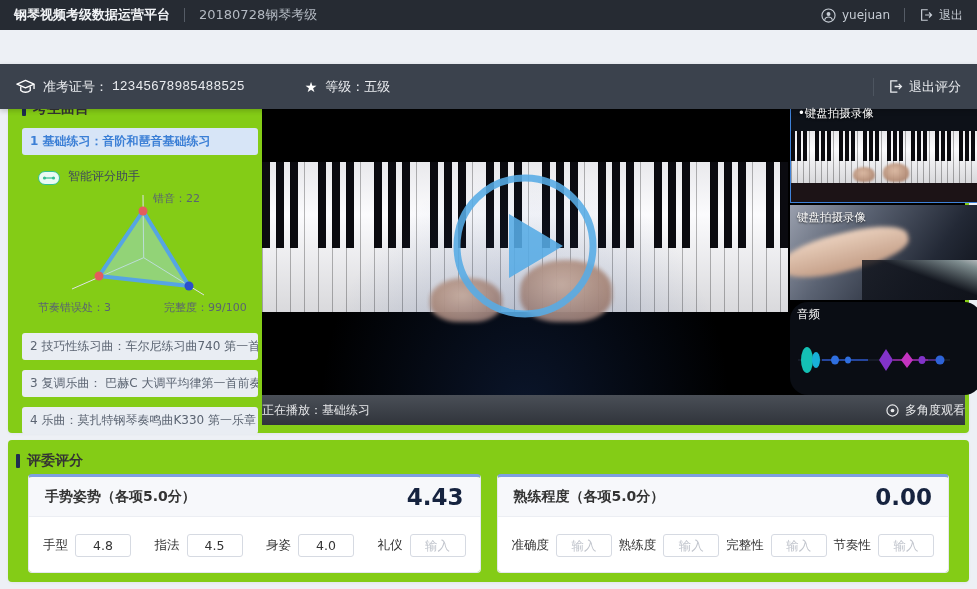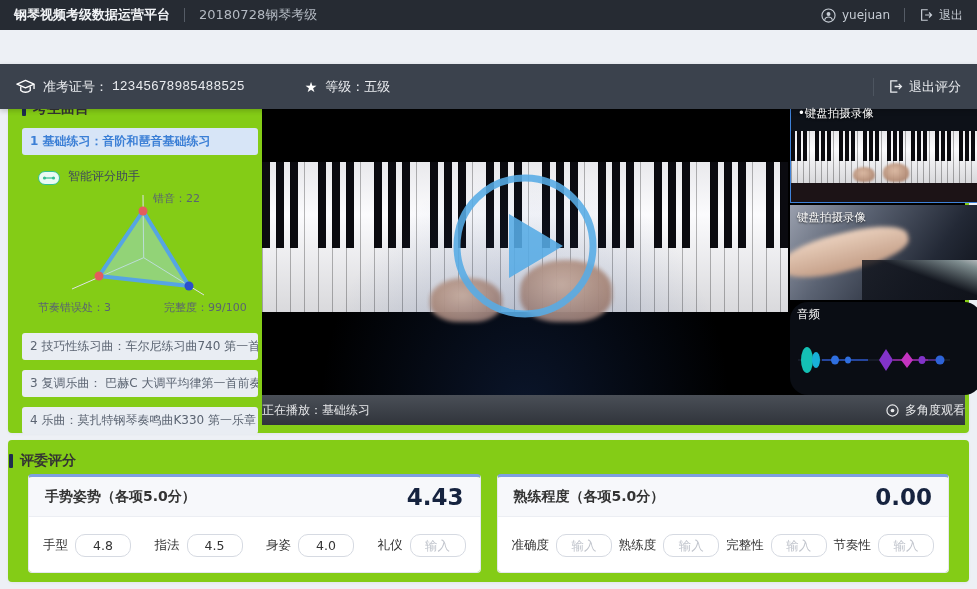--- a/index.html
+++ b/index.html
@@ -78,31 +78,31 @@
              background:linear-gradient(200deg,#e8e8ea 0%,#9aa 12%, #10131b 45%); opacity:.8; }
   .t3 { height:93px; margin-top:2px; background:#0a0d14;border-radius:18px; }
   .t3 .thumb-label { text-shadow:none; }
   .vbar { position:absolute; left:0; top:295px; width:703px; height:30px;
           background:linear-gradient(#4a4f57,#30343b); display:flex; align-items:center;
           justify-content:space-between; padding:0 0; font-size:12px; color:#e8e9eb; }
   .vbar .multi { display:flex; align-items:center; cursor:pointer; }
   .vbar .multi .ico { margin-right:6px; display:inline-flex; }
 
   
-  .panel-score .sec-title { position:absolute; left:1px; top:12px; }
+  .panel-score .sec-title { position:absolute; left:8px; top:12px; }
   .cards { position:absolute; left:20px; top:34px; width:921px; display:flex; gap:16px; }
   .card { flex:1; border:1px solid #e5e8ef; border-top:3px solid #7e9fe2; border-radius:4px; overflow:hidden; }
   .card-hd { background:#f7f8fb; padding:7px 16px 6px; display:flex; align-items:center; justify-content:space-between;
              border-bottom:1px solid #eceef3;text-align:right; }
   .card-hd .ttl { font-size:14px; font-weight:bold; color:#333; }
   .card-hd .total { font-size:23px; font-weight:bold; color:#16233f; }
   .card-bd { background:#fff; padding:17px 14px 15px; display:flex; justify-content:space-between; }
   .fld { display:flex; align-items:center; }
   .fld label { font-size:12.5px; color:#333; margin-right:7px; white-space:nowrap; }
-  .fld input { width:56px; height:23px; border:1px solid #d6dae2; border-radius:10px; text-align:center;
+  .fld input { width:56px; height:23px; border:1px solid #d6dae2; border-radius:3px; text-align:center;
                font-size:12.5px; color:#333; outline:none; font-family:inherit; }
   .fld input::placeholder { color:#c0c4cc; }
 
   .radar-svg text { font-size:11px; fill:#5a6472; }
 </style>
 </head>
 <body>
 
 <div class="hdr1">
   <span class="hdr1-title">钢琴视频考级数据运营平台</span>

